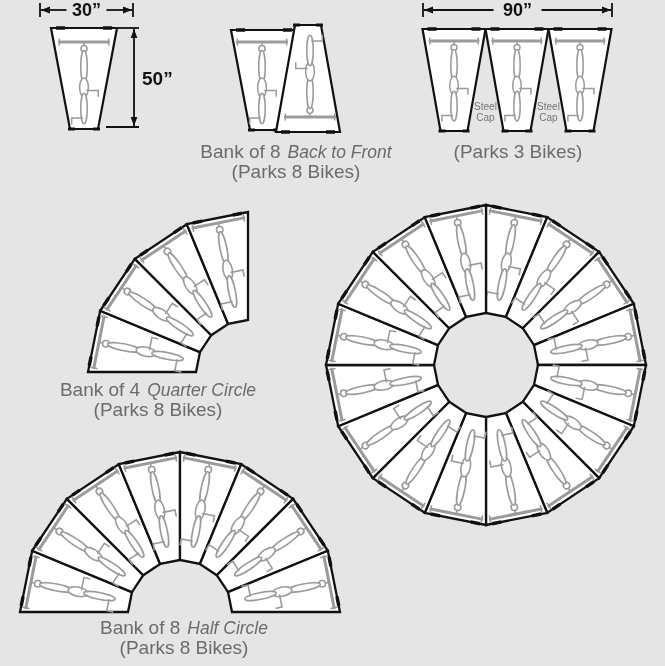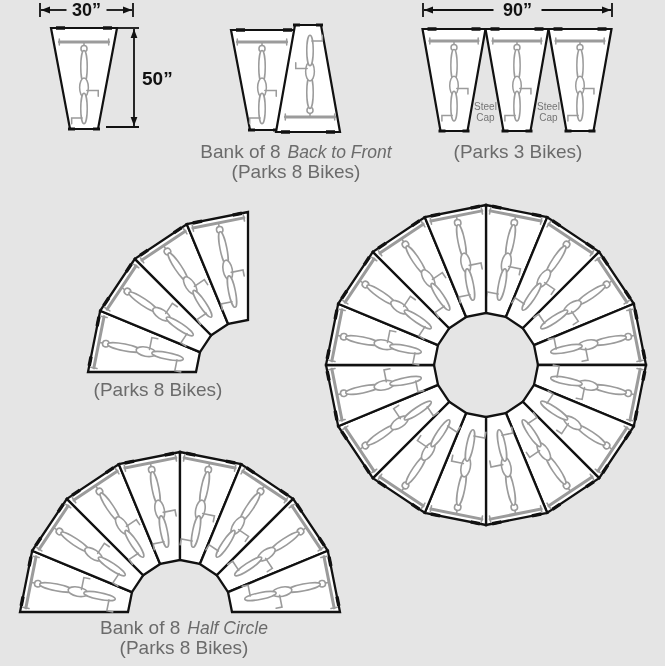--- a/index.html
+++ b/index.html
@@ -578,19 +578,20 @@
     </svg>
 
   <div class="bank-label" style="left:296px;top:142px">
     <div class="l1"><span class="nm">Bank of 8</span><span class="st">Back to Front</span></div>
     <div class="l2">(Parks 8 Bikes)</div>
   </div>
   <div class="bank-label" style="left:518px;top:142px">
     <div class="l2">(Parks 3 Bikes)</div>
   </div>
   <div class="bank-label" style="left:158px;top:380px">
+    <div class="l1"><span class="nm">Bank of 4</span><span class="st">Quarter Circle</span></div>
     <div class="l2">(Parks 8 Bikes)</div>
   </div>
   <div class="bank-label" style="left:184px;top:618px">
     <div class="l1"><span class="nm">Bank of 8</span><span class="st">Half Circle</span></div>
     <div class="l2">(Parks 8 Bikes)</div>
   </div>
 </div>
 
 </body></html>

